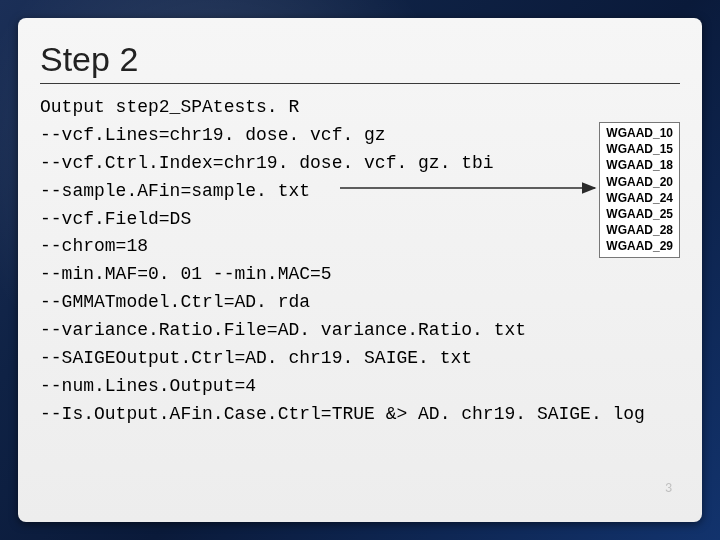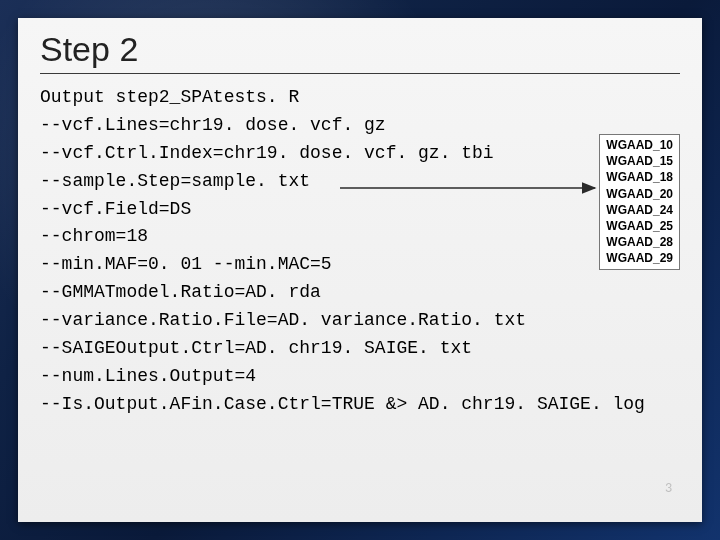--- a/index.html
+++ b/index.html
@@ -20,22 +20,23 @@
     padding: 18px;
     position: relative;
   }
   .card {
     width: 100%;
     height: 100%;
     background: #f4f4f4;
     background-image: linear-gradient(to bottom, #f6f6f6, #ededed);
     box-shadow: 0 2px 8px rgba(0,0,0,0.5);
     box-sizing: border-box;
-    padding: 12px 22px 14px 22px;
+    padding: 22px 22px 14px 22px;
     position: relative;
+    border-radius: 8px;
   }
   .title {
     font-size: 34px;
     font-weight: 400;
     color: #222;
     margin: 0 0 4px 0;
     font-family: "Calibri Light", "Segoe UI", Arial, sans-serif;
   }
   .rule {
     border: none;
@@ -46,21 +47,21 @@
     font-family: "Courier New", Courier, monospace;
     font-size: 18px;
     line-height: 1.55;
     color: #000;
     white-space: pre;
     position: relative;
   }
   .annot {
     position: absolute;
     right: 22px;
-    top: 116px;
+    top: 104px;
     background: #fff;
     border: 1px solid #777;
     font-family: Arial, sans-serif;
     font-size: 12px;
     font-weight: bold;
     color: #000;
     padding: 2px 6px 2px 6px;
     line-height: 1.35;
   }
   .annot div {
@@ -86,25 +87,25 @@
 
 <div class="slide">
   <div class="card">
 
     <h1 class="title">Step 2</h1>
     <hr class="rule">
 
     <div class="codeblock"><span>Output step2_SPAtests. R</span>
 <span>--vcf.Lines=chr19. dose. vcf. gz</span>
 <span>--vcf.Ctrl.Index=chr19. dose. vcf. gz. tbi</span>
-<span>--sample.Step=sample. txt</span>
+<span>--sample.AFin=sample. txt</span>
 <span>--vcf.Field=DS</span>
 <span>--chrom=18</span>
 <span>--min.MAF=0. 01 --min.MAC=5</span>
-<span>--GMMATmodel.Ratio=AD. rda</span>
+<span>--GMMATmodel.Ctrl=AD. rda</span>
 <span>--variance.Ratio.File=AD. variance.Ratio. txt</span>
 <span>--SAIGEOutput.Ctrl=AD. chr19. SAIGE. txt</span>
 <span>--num.Lines.Output=4</span>
 <span>--Is.Output.AFin.Case.Ctrl=TRUE &amp;&gt; AD. chr19. SAIGE. log</span></div>
 
     <svg class="arrow-svg" width="260" height="40">
       <defs>
         <marker id="ah" markerWidth="10" markerHeight="8" refX="9" refY="4" orient="auto">
           <path d="M0,0 L10,4 L0,8 Z" fill="#2b2b2b"></path>
         </marker>

